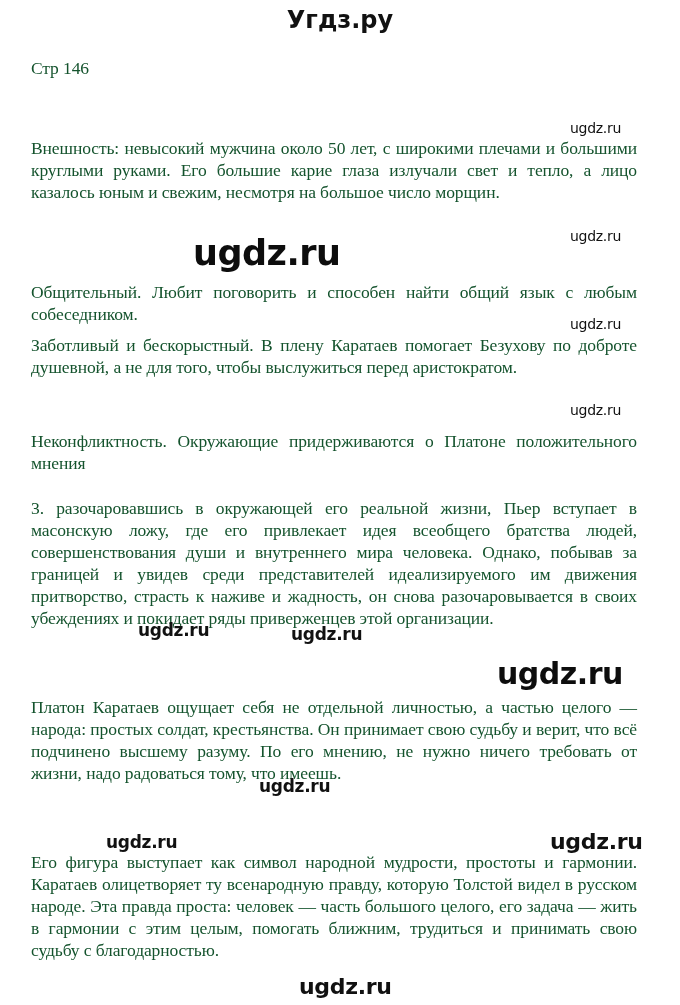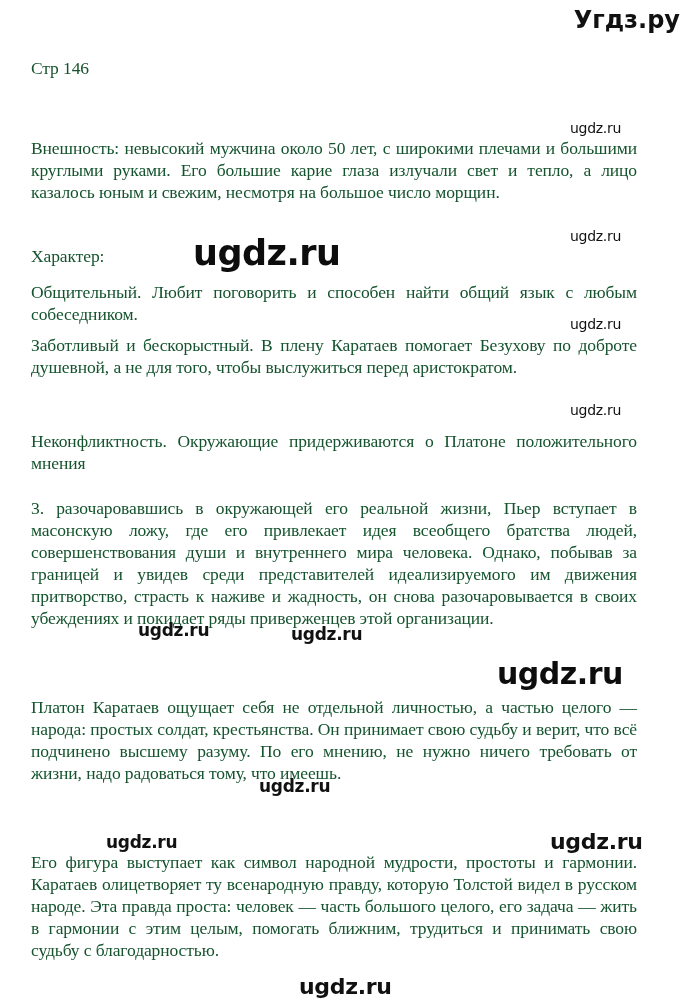--- a/index.html
+++ b/index.html
@@ -1,19 +1,19 @@
 <!DOCTYPE html>
 <html><head>
 <meta charset="utf-8">
 <style>
   html, body { margin: 0; padding: 0; background: #ffffff; }
   body { width: 680px; height: 1005px; position: relative; overflow: hidden; }
   .page { position: absolute; left: 0; top: 0; width: 680px; height: 1005px; }
   .site-title {
-    position: absolute; left: 0; width: 680px; top: 6px; text-align: right;
+    position: absolute; left: 0; width: 680px; top: 6px; text-align: center;
     font-family: "DejaVu Sans", sans-serif; font-weight: bold; font-size: 24px; color: #111;
   }
   .text {
     position: absolute; left: 31px; width: 606px;
     font-family: "Liberation Serif", serif; font-size: 17.5px; color: #14532d;
     line-height: 22px; text-align: justify; letter-spacing: -0.1px;
   }
   .text.left { text-align: left; }
   .wm-small {
     position: absolute; font-family: "DejaVu Sans", sans-serif; font-size: 14px; color: #111;
@@ -39,21 +39,20 @@
   <div class="site-title">Угдз.ру</div>
 
   <div class="text left" style="top:57px;">Стр 146</div>
 
 
   <div class="wm-small" style="left:570px; top:120px;">ugdz.ru</div>
 
   <div class="text" style="top:137px;">Внешность: невысокий мужчина около 50 лет, с широкими плечами и большими круглыми руками. Его большие карие глаза излучали свет и тепло, а лицо казалось юным и свежим, несмотря на большое число морщин.</div>
 
   <div class="wm-small" style="left:570px; top:228px;">ugdz.ru</div>
-  <div class="text left" style="top:245px;">Характер:</div>
   <div class="wm-big" style="left:193px; top:233px;">ugdz.ru</div>
 
   <div class="text" style="top:281px;">Общительный. Любит поговорить и способен найти общий язык с любым собеседником.</div>
 
   <div class="wm-small" style="left:570px; top:316px;">ugdz.ru</div>
   <div class="text" style="top:334px;">Заботливый и бескорыстный. В плену Каратаев помогает Безухову по доброте душевной, а не для того, чтобы выслужиться перед аристократом.</div>
 
   <div class="wm-small" style="left:570px; top:402px;">ugdz.ru</div>
 
   <div class="text" style="top:430px; text-align-last:left;">Неконфликтность. Окружающие придерживаются о Платоне положительного мнения</div>

